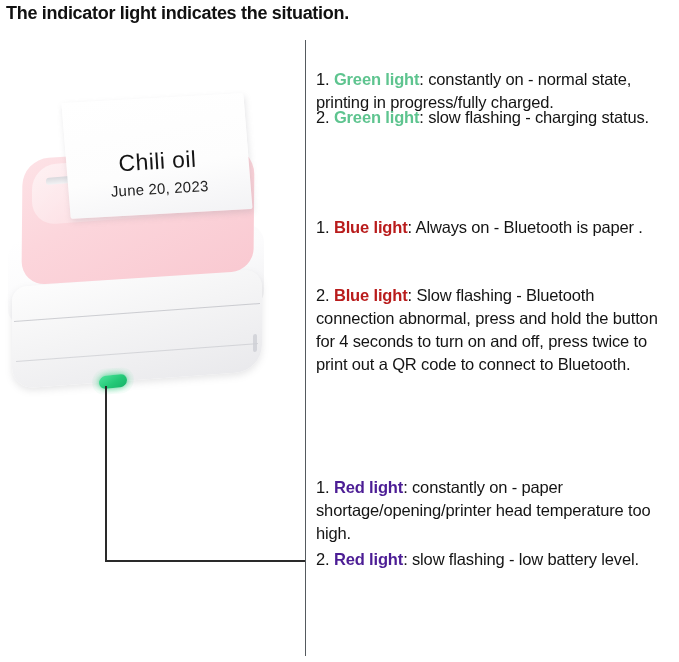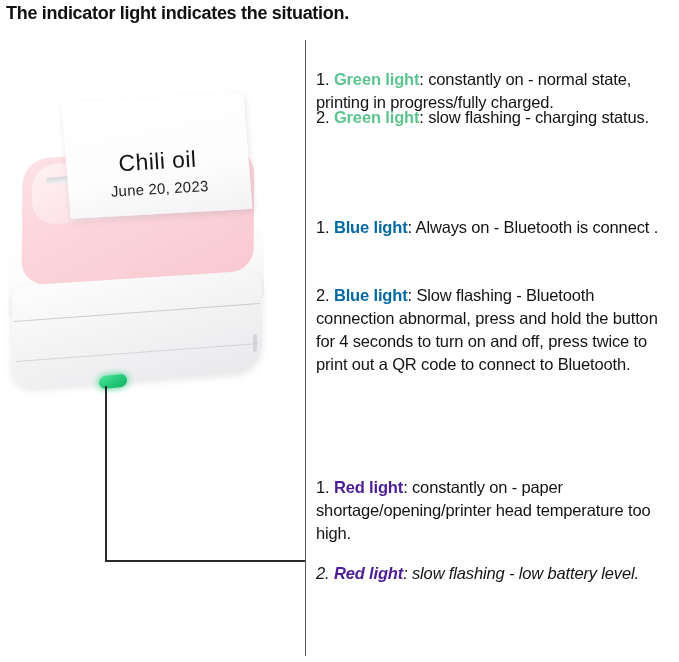--- a/index.html
+++ b/index.html
@@ -264,29 +264,29 @@
     width: 358px;
     font-size: 16.5px;
     line-height: 23px;
     color: #141414;
     font-weight: 500;
     letter-spacing: -0.15px;
   }
 
   .kw { font-weight: 600; }
   .kw-green { color: #5ec48f; }
-  .kw-blue  { color: #0369a1; }
+  .kw-blue  { color: #b91c1c; }
   .kw-red   { color: #4c1d95; }
 
   .p-g1 { top: 24px; }
   .p-g2 { top: 62px; }
   .p-b1 { top: 172px; }
   .p-b2 { top: 240px; }
   .p-r1 { top: 432px; }
-  .p-r2 { top: 518px; font-style: italic; }
+  .p-r2 { top: 504px; }
 </style>
 </head>
 <body>
 
 <div id="page">
 
   <div class="page-title">The indicator light indicates the situation.</div>
 
   <div class="divider"></div>
 
@@ -318,21 +318,21 @@
     <div class="callout-v"></div>
     <div class="callout-h"></div>
   </div>
 
   <div class="text-col">
 
     <p class="para p-g1"><span>1. </span><span class="kw kw-green">Green light</span><span>: constantly on - normal state, printing in progress/fully charged.</span></p>
 
     <p class="para p-g2"><span>2. </span><span class="kw kw-green">Green light</span><span>: slow flashing - charging status.</span></p>
 
-    <p class="para p-b1"><span>1. </span><span class="kw kw-blue">Blue light</span><span>: Always on - Bluetooth is connect .</span></p>
+    <p class="para p-b1"><span>1. </span><span class="kw kw-blue">Blue light</span><span>: Always on - Bluetooth is paper .</span></p>
 
     <p class="para p-b2"><span>2. </span><span class="kw kw-blue">Blue light</span><span>: Slow flashing - Bluetooth connection abnormal, press and hold the button for 4 seconds to turn on and off, press twice to print out a QR code to connect to Bluetooth.</span></p>
 
     <p class="para p-r1"><span>1. </span><span class="kw kw-red">Red light</span><span>: constantly on - paper shortage/opening/printer head temperature too high.</span></p>
 
     <p class="para p-r2"><span>2. </span><span class="kw kw-red">Red light</span><span>: slow flashing - low battery level.</span></p>
 
   </div>
 
 </div>

